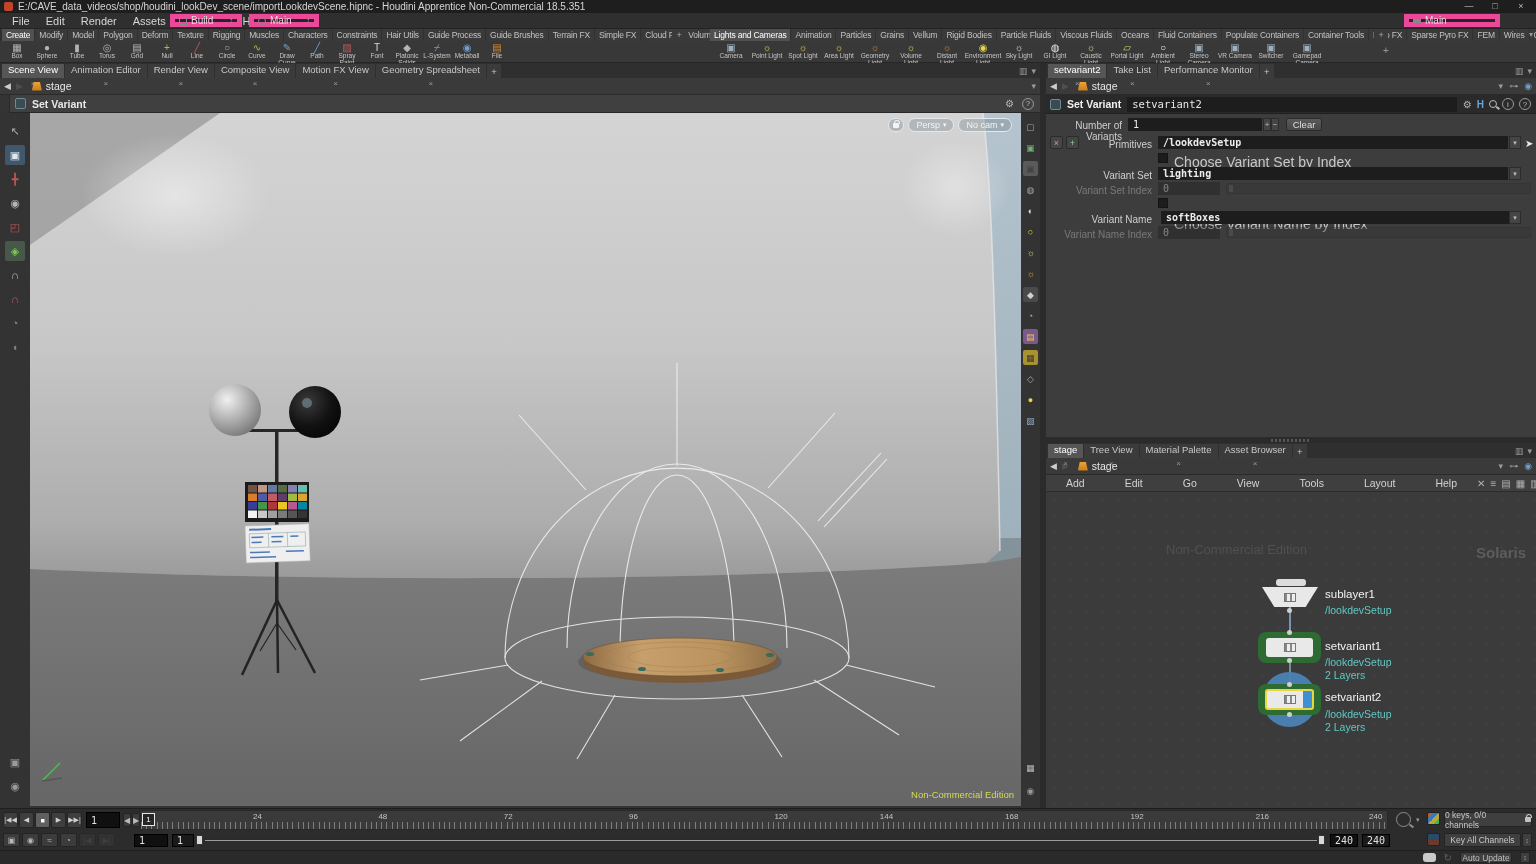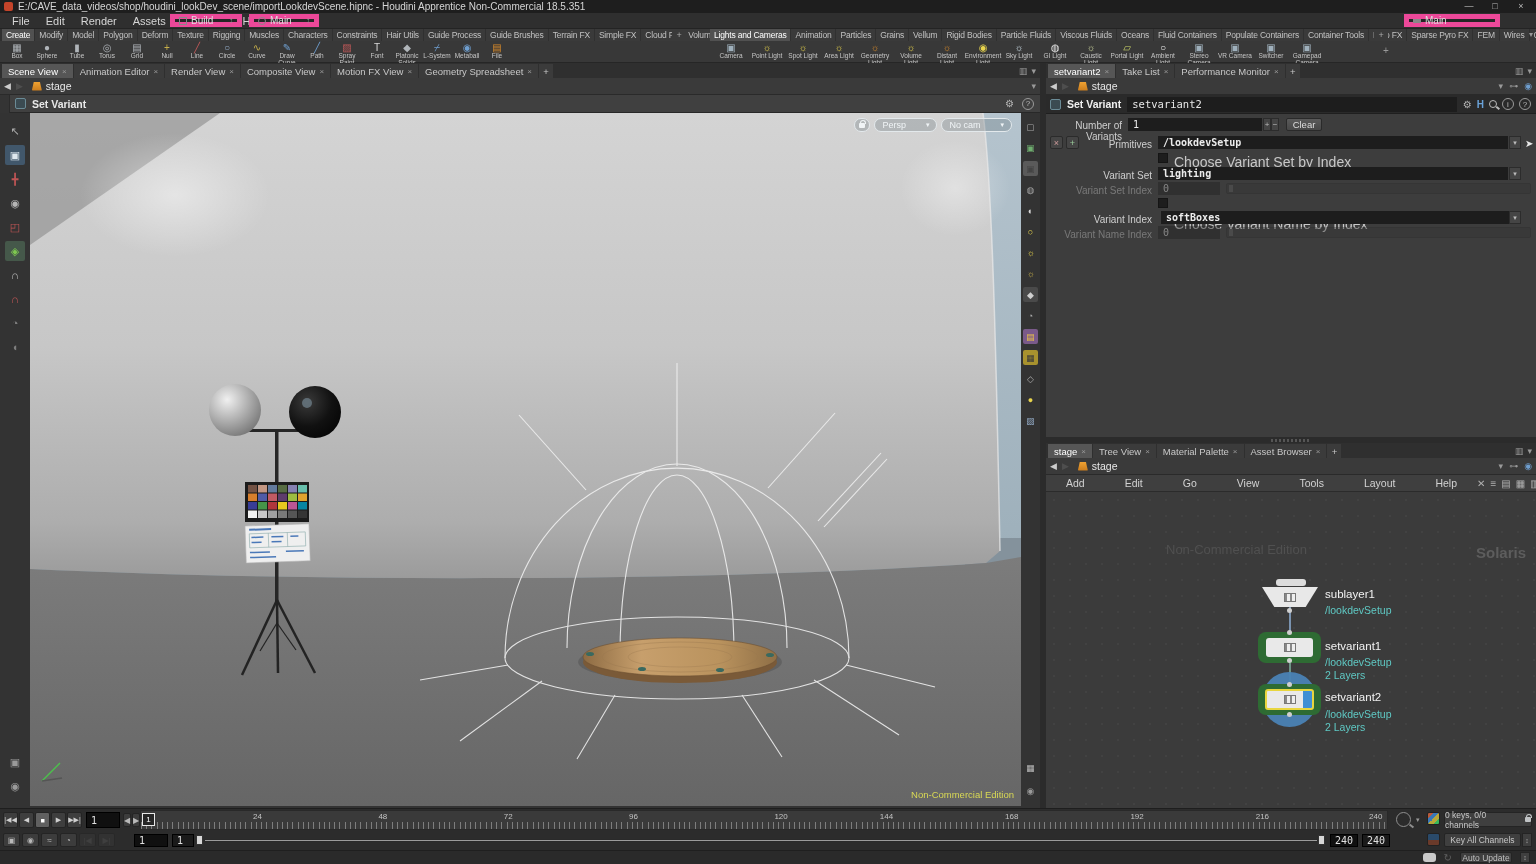--- a/index.html
+++ b/index.html
@@ -36,21 +36,21 @@
   #shelf-tools { left:0; top:41px; width:1536px; height:22px; background:#383838; border-bottom:1px solid #262626; }
   .toolset { position:absolute; top:0; height:22px; display:flex; align-items:flex-start; }
   .tool { width:30px; min-width:26px; display:flex; flex-direction:column; align-items:center; padding-top:1px; }
   .tool-r { width:36px; }
   .tglyph { font-size:10px; line-height:11px; height:11px; color:#b9bec4; }
   .tlabel { font-size:6.5px; line-height:6.5px; color:#c6c6c6; text-align:center; white-space:normal; }
 
   
   .tabsrow { height:15px; background:#2f2f2f; display:flex; align-items:flex-end; }
   .tab { height:14px; display:inline-flex; align-items:center; gap:4px; padding:0 6px; margin-right:1px;
-    background:#3b3b3b; color:#c8c8c8; font-size:9.5px; white-space:nowrap; }
+    background:#3b3b3b; color:#c8c8c8; font-size:9.5px; white-space:nowrap;flex-direction:column; }
   .tab.active { background:#565656; color:#fff; }
   .tab .tclose { font-size:8px; color:#999; }
   .pane-icons { margin-left:auto; display:flex; gap:4px; align-items:center; padding:0 4px 2px 0; font-size:9px; color:#9a9a9a; }
   .pathrow { height:17px; background:#3a3a3a; border-bottom:1px solid #2a2a2a; display:flex; align-items:center; gap:5px; padding:0 4px; }
   .navarrow { font-size:9px; color:#ccc; }
   .navarrow.dim { color:#6e6e6e; }
   .stage-chip { display:flex; align-items:center; gap:4px; font-size:10.5px; color:#e8e8e8; padding-left:4px; }
   .stage-icon { width:10px; height:9px; background:linear-gradient(#f0a232,#c97b1c); border-radius:1px;
     clip-path:polygon(0 100%,20% 0,80% 0,100% 100%); }
   .path-end { margin-left:auto; display:flex; gap:6px; align-items:center; font-size:9px; color:#9a9a9a; }
@@ -74,21 +74,21 @@
   .vpicon.active2 { background:#45584a; }
   #vp-left-bottom { margin-top:auto; margin-bottom:10px; display:flex; flex-direction:column; gap:4px; }
   #vp-right-toolbar { position:absolute; right:0; top:0; width:19px; height:693px; background:#333;
     display:flex; flex-direction:column; align-items:center; padding-top:6px; gap:6px; }
   .vpicon-s { width:15px; height:15px; font-size:9px; display:flex; align-items:center; justify-content:center;
     color:#a8a8a8; border-radius:2px; flex:none; }
   #vp-right-bottom { margin-top:auto; margin-bottom:8px; display:flex; flex-direction:column; gap:8px; }
   #scene { position:absolute; left:30px; top:0; width:991px; height:693px; }
   #vp-pills { position:absolute; right:28px; top:5px; display:flex; gap:4px; align-items:center; }
   .pill { border:1px solid #e3e9ec; border-radius:8px; background:rgba(80,95,105,.25); color:#f0f4f6;
-    font-size:9px; padding:0 7px; height:14px; display:flex; align-items:center; gap:20px; }
+    font-size:9px; padding:0 7px; height:14px; display:flex; align-items:center; gap:3px; }
   .pill .caret { font-size:7px; }
   .pill-lock { width:16px; justify-content:center; padding:0; }
   .mini-lock { width:6px; height:5px; background:#f0f4f6; border-radius:1px; position:relative; }
   .mini-lock::before { content:""; position:absolute; left:1px; top:-3px; width:4px; height:3px;
     border:1px solid #f0f4f6; border-bottom:none; border-radius:3px 3px 0 0; }
   #vp-watermark { position:absolute; right:26px; bottom:6px; font-size:9.5px; color:#d9d955; }
 
   
   #param-pane { left:1046px; top:63px; width:490px; height:374px; background:#3d3d3d; }
   #param-header { position:absolute; left:0; top:32px; width:490px; height:19px; background:#2a2a2a;
@@ -812,21 +812,21 @@
       <span class="pfield bold" style="left:112px;top:53px;width:350px">lighting</span>
       <span class="dropbtn" style="left:463px;top:53px">▾</span>
 
       <span class="plabel dim" style="left:0;top:71px;width:106px">Variant Set Index</span>
       <span class="pfield dim" style="left:112px;top:68px;width:62px">0</span>
       <span class="ptrack dim" style="left:180px;top:69px;width:305px"></span>
 
       <span class="chk" style="left:112px;top:84px"></span>
       <span class="chklabel" style="left:128px;top:102px">Choose Variant Name by Index</span>
 
-      <span class="plabel" style="left:0;top:100px;width:106px">Variant Index</span>
+      <span class="plabel" style="left:0;top:100px;width:106px">Variant Name</span>
       <span class="pfield bold" style="left:115px;top:97px;width:350px">softBoxes</span>
       <span class="dropbtn" style="left:463px;top:97px">▾</span>
 
       <span class="plabel dim" style="left:0;top:115px;width:106px">Variant Name Index</span>
       <span class="pfield dim" style="left:112px;top:112px;width:62px">0</span>
       <span class="ptrack dim" style="left:180px;top:113px;width:305px"></span>
     </div>
   </div>
 
   <div id="vdivider" class="abs">

